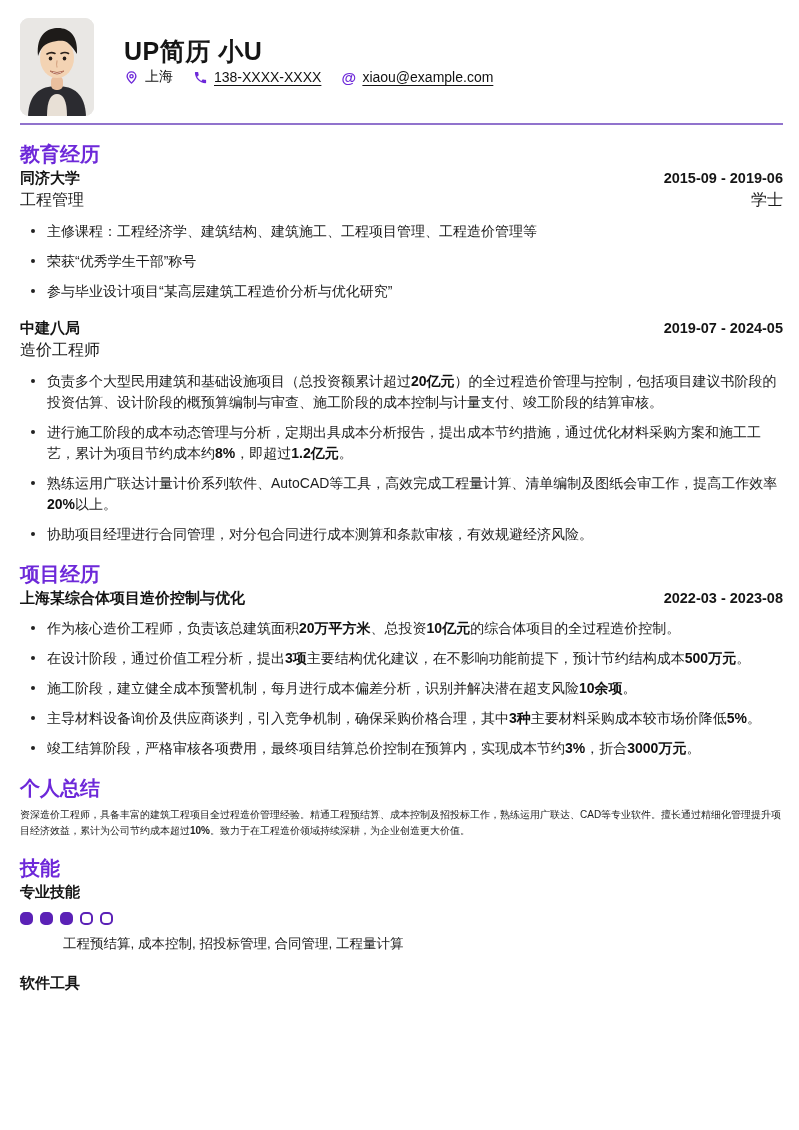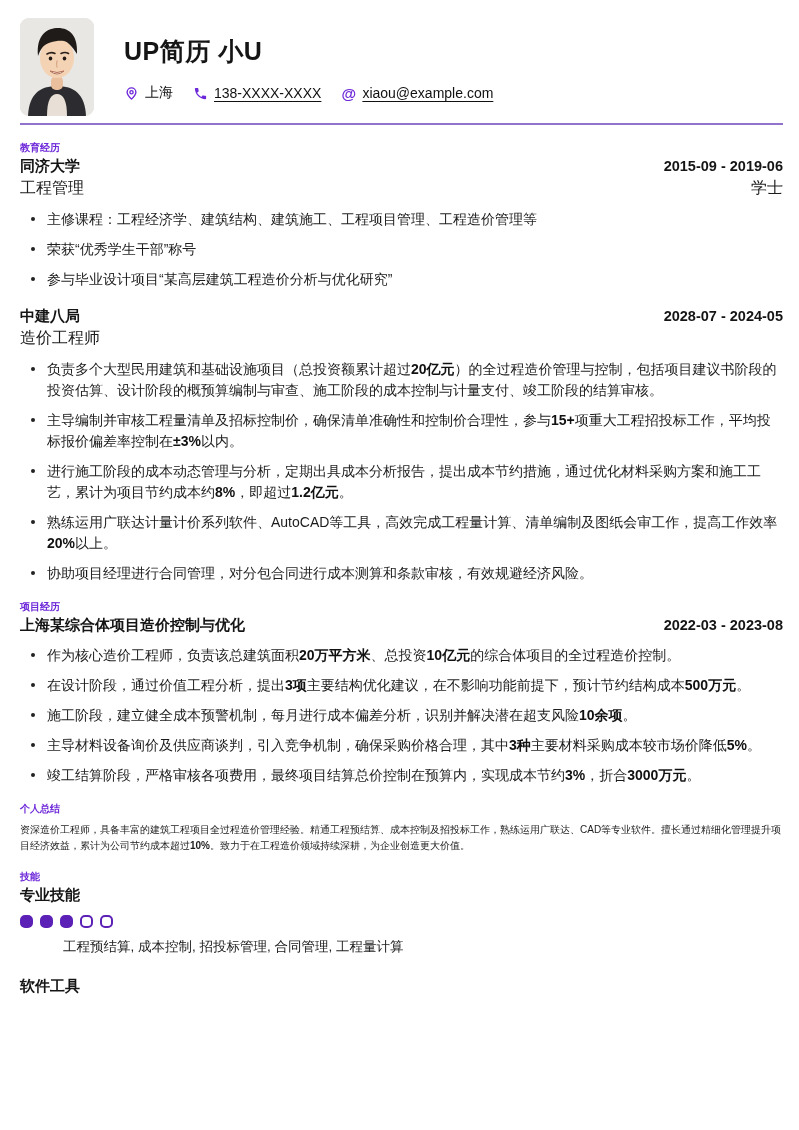--- a/index.html
+++ b/index.html
@@ -18,31 +18,31 @@
 
   
   .header{display:flex;align-items:flex-start;}
   .photo{
     width:74px;height:98px;border-radius:9px;overflow:hidden;flex:0 0 auto;
     background:#e9e7e4;
   }
   .photo svg{display:block;width:100%;height:100%;}
   .head-right{margin-left:30px;padding-top:17px;}
   .name{font-size:25px;font-weight:700;color:#151515;letter-spacing:.5px;}
-  .contact{display:flex;align-items:center;gap:20px;margin-top:16px;font-size:14px;}
+  .contact{display:flex;align-items:center;gap:20px;font-size:14px;}
   .contact .item{display:flex;align-items:center;gap:6px;}
   .cicon{display:inline-flex;align-items:center;justify-content:center;width:15px;height:15px;color:var(--accent);}
   .cicon svg{width:15px;height:15px;display:block;}
   .at-glyph{font-size:15px;font-weight:700;color:var(--accent);line-height:1;}
   .link{color:#111;text-decoration:underline;text-underline-offset:3px;text-decoration-thickness:1px;}
   .divider{border:none;border-top:2px solid var(--divider);opacity:.85;margin-top:7px;}
 
   
   .section{margin-top:17px;}
-  .sec-title{color:var(--accent);font-size:10px;font-weight:700;line-height:1.2;}
+  .sec-title{color:var(--accent);font-size:20px;font-weight:700;line-height:1.2;}
   .entry-head{display:flex;justify-content:space-between;align-items:baseline;margin-top:3px;gap:40px;}
   .entry-title{font-size:15px;font-weight:700;color:#151515;}
   .entry-date{font-size:14.5px;font-weight:700;color:#151515;white-space:nowrap;}
   .entry-sub{display:flex;justify-content:space-between;font-size:16px;color:#1c1c1c;margin-top:2px;}
 
   ul.bullets{list-style:none;margin-top:10px;}
   ul.bullets li{
     position:relative;padding-left:27px;margin-top:9px;
     font-size:14px;line-height:1.5;color:#1c1c1c;
   }
@@ -134,28 +134,27 @@
     <ul class="bullets">
       <li>主修课程：工程经济学、建筑结构、建筑施工、工程项目管理、工程造价管理等</li>
       <li>荣获“优秀学生干部”称号</li>
       <li>参与毕业设计项目“某高层建筑工程造价分析与优化研究”</li>
     </ul>
   </div>
 
   <div class="section">
     <div class="entry-head">
       <span class="entry-title">中建八局</span>
-      <span class="entry-date">2028-07 - 2024-05</span>
+      <span class="entry-date">2019-07 - 2024-05</span>
     </div>
     <div class="entry-sub">
       <span>造价工程师</span>
     </div>
     <ul class="bullets">
       <li>负责多个大型民用建筑和基础设施项目（总投资额累计超过<b>20亿元</b>）的全过程造价管理与控制，包括项目建议书阶段的投资估算、设计阶段的概预算编制与审查、施工阶段的成本控制与计量支付、竣工阶段的结算审核。</li>
-      <li>主导编制并审核工程量清单及招标控制价，确保清单准确性和控制价合理性，参与<b>15+</b>项重大工程招投标工作，平均投标报价偏差率控制在<b>±3%</b>以内。</li>
       <li>进行施工阶段的成本动态管理与分析，定期出具成本分析报告，提出成本节约措施，通过优化材料采购方案和施工工艺，累计为项目节约成本约<b>8%</b>，即超过<b>1.2亿元</b>。</li>
       <li>熟练运用广联达计量计价系列软件、AutoCAD等工具，高效完成工程量计算、清单编制及图纸会审工作，提高工作效率<b>20%</b>以上。</li>
       <li>协助项目经理进行合同管理，对分包合同进行成本测算和条款审核，有效规避经济风险。</li>
     </ul>
   </div>
 
   <div class="section">
     <div class="sec-title">项目经历</div>
     <div class="entry-head">
       <span class="entry-title">上海某综合体项目造价控制与优化</span>

